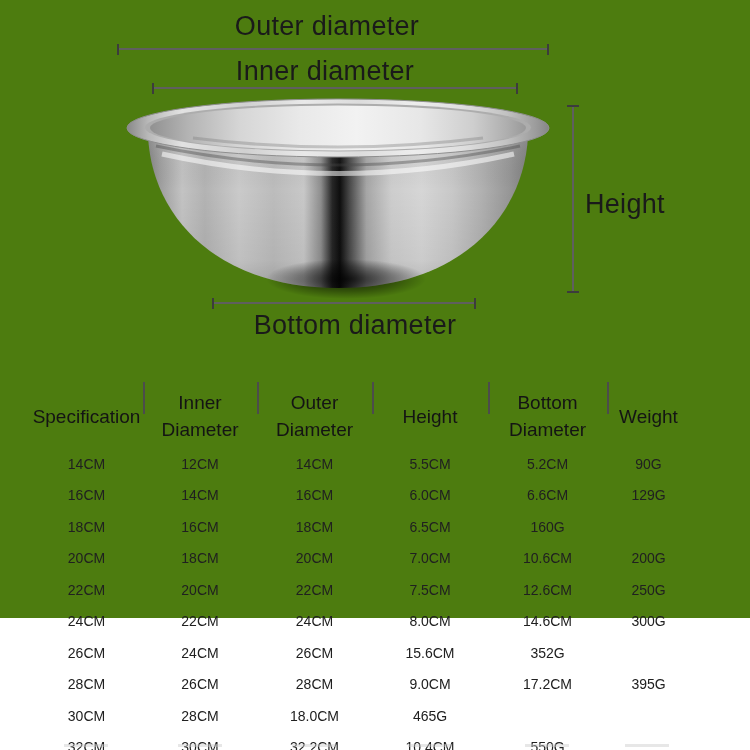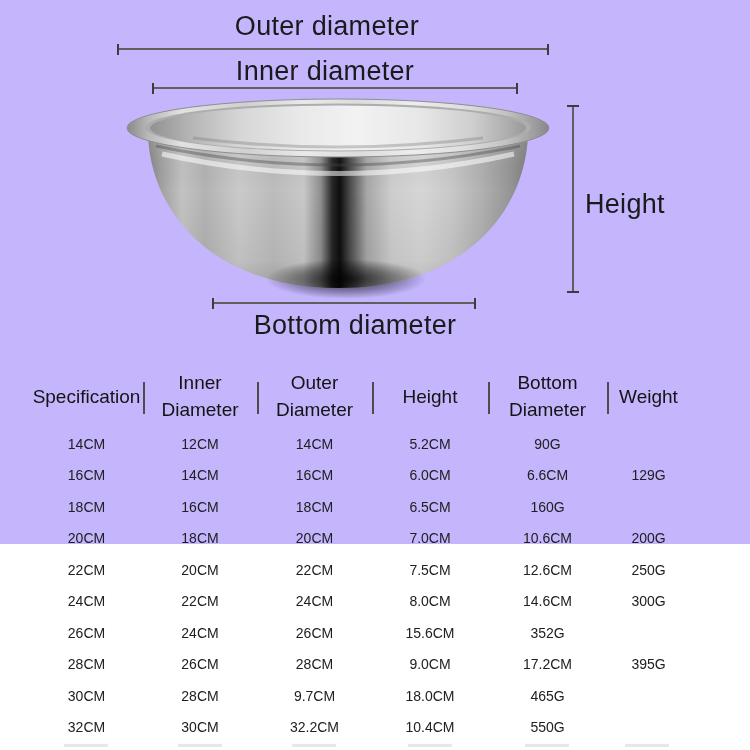--- a/index.html
+++ b/index.html
@@ -1,21 +1,21 @@
 <!DOCTYPE html>
 <html><head>
 <meta charset="utf-8">
 <style>
   html,body{margin:0;padding:0;}
   body{
     width:750px;height:750px;background:#ffffff;
     font-family:"Liberation Sans","DejaVu Sans",sans-serif;
     color:#1a1a1a;overflow:hidden;
   }
-  .stage{position:relative;width:750px;height:544px;background:#c4b5fd;}
+  .stage{position:relative;width:750px;height:618px;background:#4d7c0f;}
 
   
   .dim-label{
     position:absolute;font-size:27px;line-height:1.15;color:#1a1a1a;
     white-space:nowrap;letter-spacing:0.3px;
   }
   .centered{transform:translateX(-50%);}
 
   
   .hline{position:absolute;height:2px;background:#5f5f5f;}
@@ -31,21 +31,21 @@
     content:"";position:absolute;left:-5px;width:12px;height:2px;background:#3c3c3c;
   }
   .vline::before{top:0;}
   .vline::after{bottom:0;}
 
   .bowl-svg{position:absolute;left:118px;top:96px;width:460px;height:210px;}
 
   
   .spec-table{position:absolute;left:30px;top:368px;width:660px;}
   .tgrid{display:grid;grid-template-columns:113px 114px 115px 116px 119px 83px;}
-  .t-header{height:58px;align-items:center;}
+  .t-header{height:58px;align-items:center;margin-top:20px;}
   .th{
     text-align:center;font-size:19px;line-height:1.42;color:#141414;
   }
   .t-body{margin-top:2px;}
   .tr{height:31.5px;align-items:center;}
   .td{text-align:center;font-size:14px;color:#202020;white-space:nowrap;}
 
   .header-divider{position:absolute;top:14px;width:1.5px;height:32px;background:#4c4c4c;}
   .hd1{left:113px;} .hd2{left:227px;} .hd3{left:342px;} .hd4{left:458px;} .hd5{left:577px;}
 
@@ -151,20 +151,21 @@
     <div class="header-divider hd2"></div>
     <div class="header-divider hd3"></div>
     <div class="header-divider hd4"></div>
     <div class="header-divider hd5"></div>
 
     <div class="t-body">
       <div class="tgrid tr">
         <div class="td">14CM</div>
         <div class="td">12CM</div>
         <div class="td">14CM</div>
+        <div class="td">5.5CM</div>
         <div class="td">5.2CM</div>
         <div class="td">90G</div>
       </div>
       <div class="tgrid tr">
         <div class="td">16CM</div>
         <div class="td">14CM</div>
         <div class="td">16CM</div>
         <div class="td">6.0CM</div>
         <div class="td">6.6CM</div>
         <div class="td">129G</div>
@@ -211,21 +212,20 @@
         <div class="td">28CM</div>
         <div class="td">26CM</div>
         <div class="td">28CM</div>
         <div class="td">9.0CM</div>
         <div class="td">17.2CM</div>
         <div class="td">395G</div>
       </div>
       <div class="tgrid tr">
         <div class="td">30CM</div>
         <div class="td">28CM</div>
-        <div class="td">9.7CM</div>
         <div class="td">18.0CM</div>
         <div class="td">465G</div>
       </div>
       <div class="tgrid tr">
         <div class="td">32CM</div>
         <div class="td">30CM</div>
         <div class="td">32.2CM</div>
         <div class="td">10.4CM</div>
         <div class="td">550G</div>
       </div>

